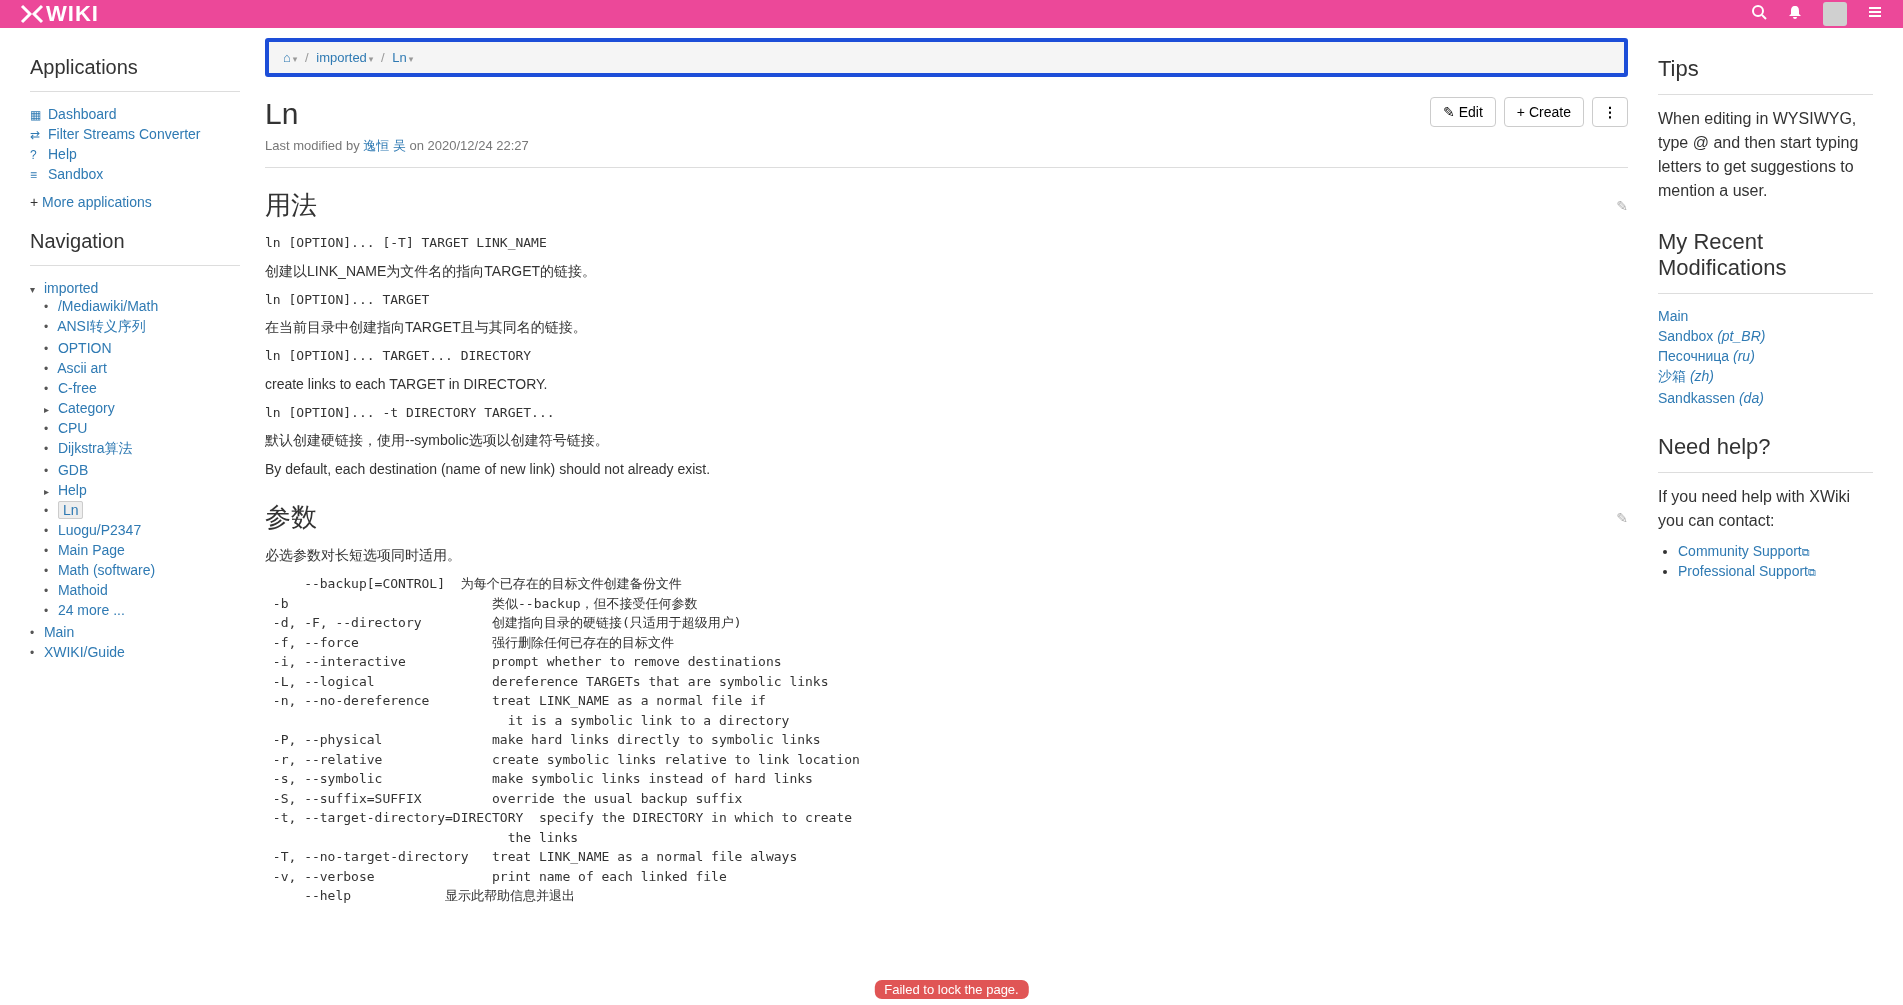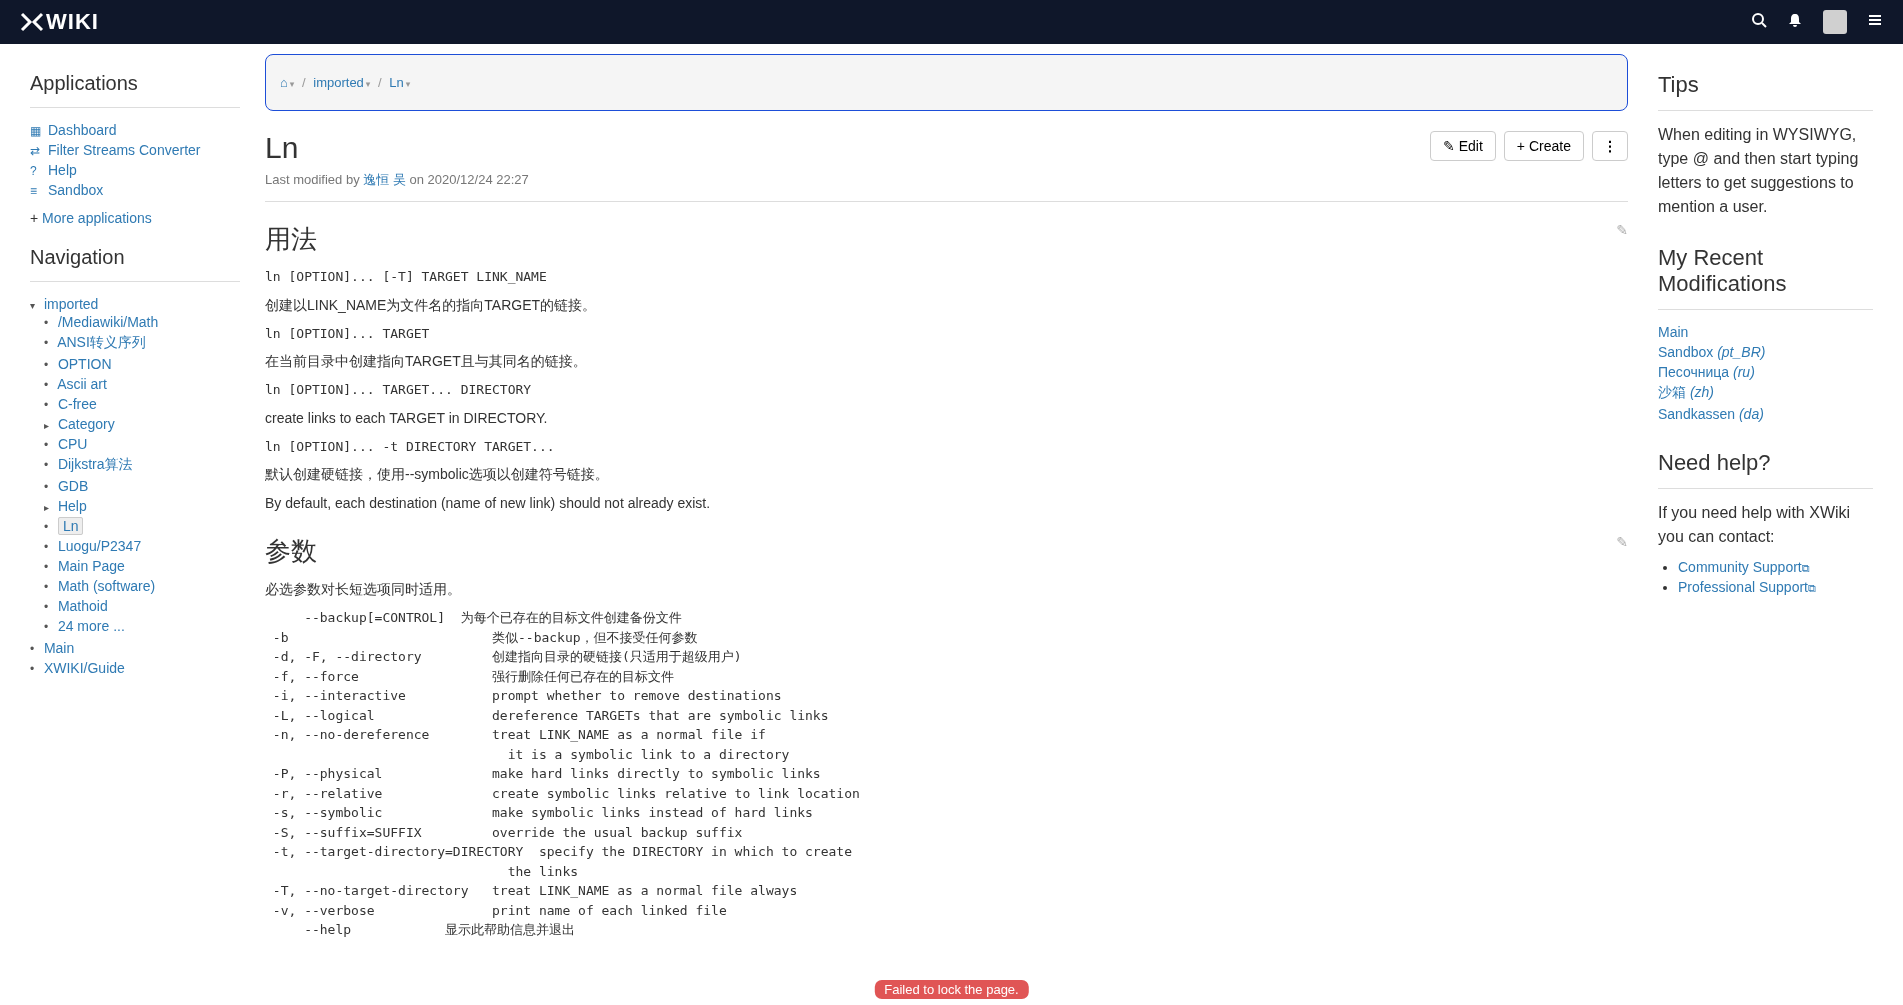--- a/index.html
+++ b/index.html
@@ -1,19 +1,19 @@
 <!DOCTYPE html>
 <html><head>
 <meta charset="utf-8">
 <style>
 *{margin:0;padding:0;box-sizing:border-box}
 body{font-family:Arial,Helvetica,sans-serif;font-size:14px;color:#333;background:#fff}
 a{color:#2f7ab3;text-decoration:none;cursor:pointer}
 
-.header{background:#0f172a;height:44px;display:flex;align-items:center;padding:0 20px;justify-content:space-between}
+.header{background:#ec4899;height:28px;display:flex;align-items:center;padding:0 20px;justify-content:space-between}
 .logo{color:#fff;font-size:22px;font-weight:bold;letter-spacing:1px;display:flex;align-items:center}
 .logo svg{margin-right:2px}
 .header-right{display:flex;align-items:center;gap:20px}
 .header-icon{color:#fff;cursor:pointer;font-size:16px}
 .avatar{width:24px;height:24px;background:#d0d0d0;border-radius:3px}
 
 .container{display:flex}
 .left-panel{width:250px;padding:20px 10px 20px 30px;flex-shrink:0}
 .main-panel{flex:1;padding:10px 15px;min-width:0}
 .right-panel{width:260px;padding:20px 30px 20px 15px;flex-shrink:0}
@@ -25,36 +25,36 @@
 .app-list li{padding:2px 0}
 .app-list .app-icon{display:inline-block;width:14px;color:#2f7ab3;margin-right:4px;font-size:12px}
 
 .nav-tree{list-style:none;font-size:14px}
 .nav-tree li{padding:2px 0}
 .nav-tree ul{list-style:none;padding-left:14px}
 .caret{display:inline-block;width:10px;color:#555;font-size:10px;cursor:pointer}
 .bullet{display:inline-block;width:10px;color:#555;font-size:12px}
 .nav-current{border:1px solid #ccc;background:#eee;padding:0 4px;border-radius:2px}
 
-.breadcrumb{background:#f5f5f5;border:1px solid #1d4ed8;border-radius:8px;padding:20px 14px;font-size:13px}
+.breadcrumb{background:#f5f5f5;border:4px solid #1d4ed8;border-radius:3px;padding:8px 14px;font-size:13px}
 .breadcrumb a{color:#2f7ab3}
 .breadcrumb .sep{color:#999;margin:0 4px}
 .bc-caret{color:#999;font-size:9px;margin-left:2px}
 
 .title-row{display:flex;justify-content:space-between;align-items:flex-start;margin-top:20px}
 .doc-title{font-size:30px;font-weight:normal}
 .action-buttons{display:flex;gap:8px}
 .btn{border:1px solid #ccc;background:#fff;padding:6px 12px;border-radius:4px;cursor:pointer;font-size:14px;display:inline-flex;align-items:center;gap:4px}
 .btn-menu{padding:6px 10px;font-weight:bold}
 
 .modified{color:#777;font-size:13px;margin-top:6px}
 .doc-divider{border:none;border-top:1px solid #ddd;margin:12px 0 20px 0}
 
 .section{margin:20px 0}
-.section-header{display:flex;justify-content:space-between;align-items:flex-start;margin-bottom:10px}
+.section-header{display:flex;justify-content:space-between;align-items:center;margin-bottom:10px}
 .section-title{font-size:26px;font-weight:normal}
 .edit-icon{color:#aaa;cursor:pointer}
 
 .content p{margin:8px 0;line-height:1.5}
 .content pre,.code-inline{font-family:Menlo,Monaco,Consolas,monospace}
 .code-inline{margin:8px 0;line-height:1.5;font-size:13px;color:#333;display:block}
 .pre-block{font-family:Menlo,Monaco,Consolas,monospace;font-size:13px;line-height:1.5;white-space:pre;margin:8px 0}
 
 .right-panel h3{font-size:22px;font-weight:normal;margin:8px 0 12px 0}
 .right-panel p{font-size:16px;line-height:1.5;margin-bottom:8px}

